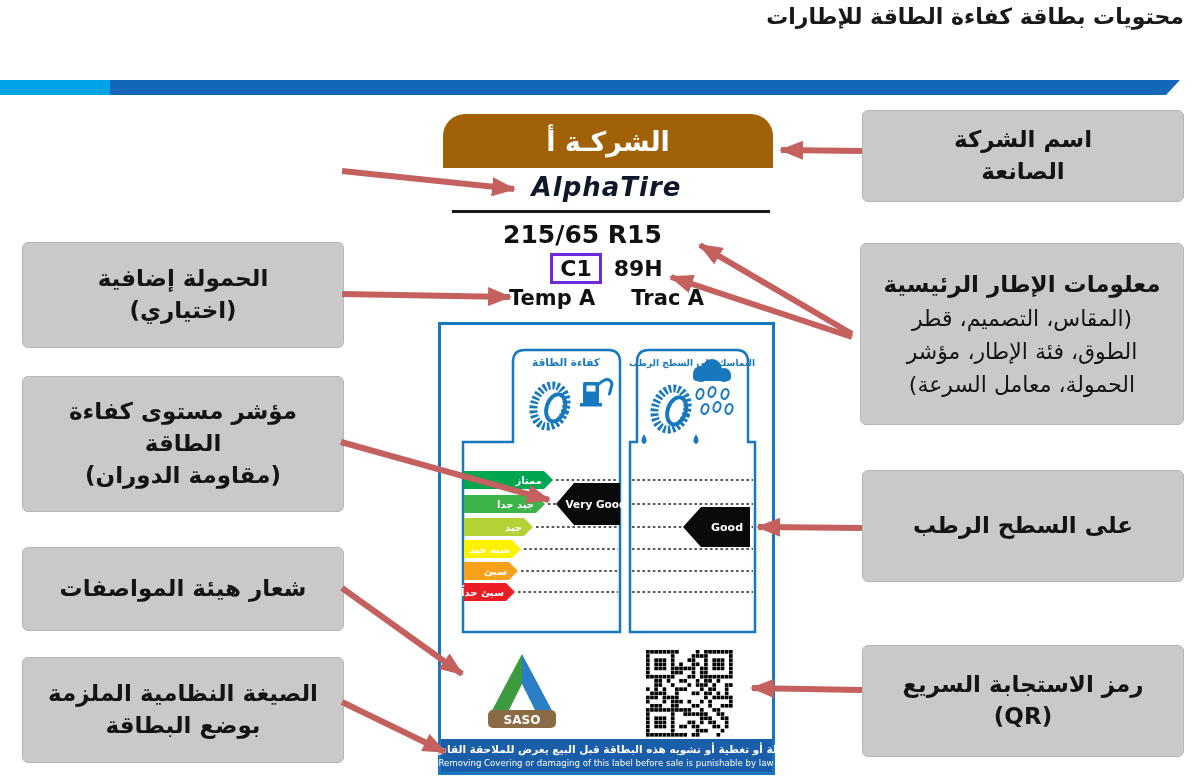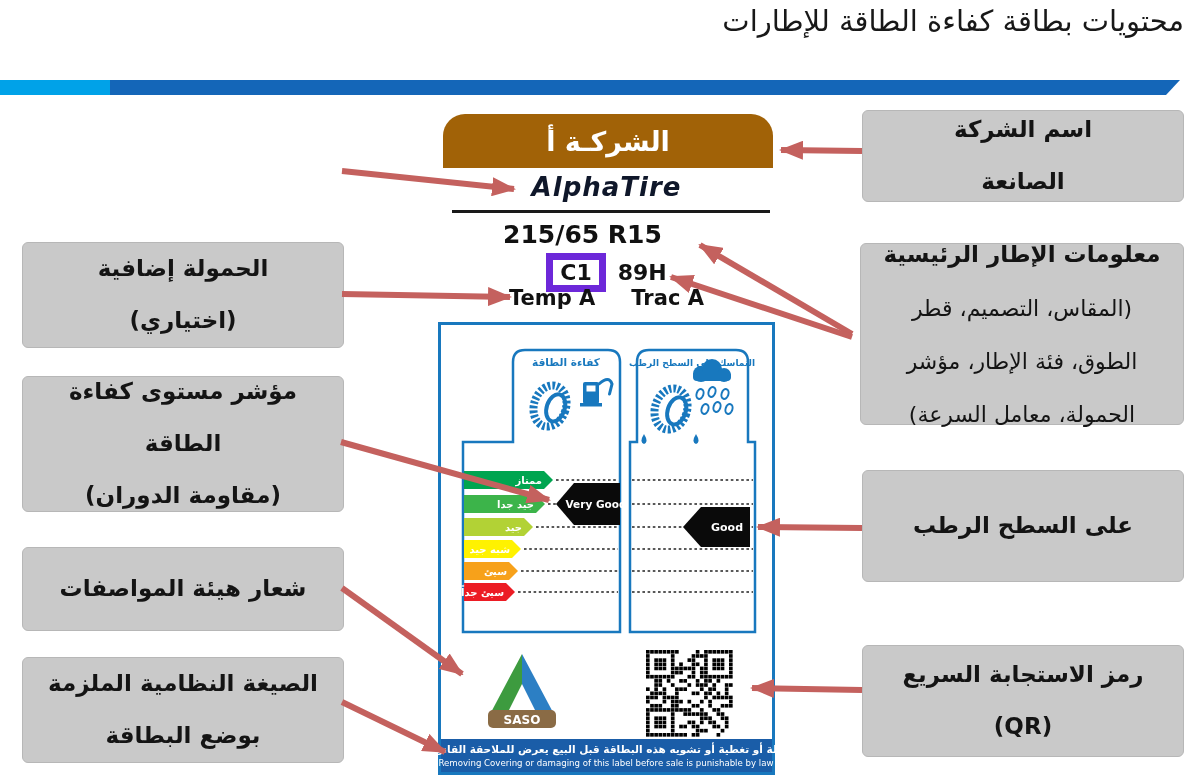--- a/index.html
+++ b/index.html
@@ -1,38 +1,38 @@
 <!DOCTYPE html>
 <html><head>
 <meta charset="utf-8">
 <style>
   html,body{margin:0;padding:0;background:#fff;}
   .page{position:relative;width:1200px;height:778px;background:#ffffff;overflow:hidden;
         font-family:"DejaVu Sans",sans-serif;color:#141414;}
-  .title{position:absolute;top:4px;right:16px;font-size:29px;font-weight:normal;color:#181818;direction:rtl;}
+  .title{position:absolute;top:4px;right:16px;font-size:22px;font-weight:bold;color:#181818;direction:rtl;}
   .banner-light{position:absolute;left:0;top:80px;width:110px;height:15px;background:#00A2E8;}
   .banner-dark{position:absolute;left:110px;top:80px;width:1070px;height:15px;background:#1466B8;
                clip-path:polygon(0 0,100% 0,calc(100% - 14px) 100%,0 100%);}
   .co{position:absolute;background:#C9C9C9;border:1px solid #b7b7b7;border-radius:6px;
       display:flex;flex-direction:column;justify-content:center;align-items:center;
-      text-align:center;font-weight:bold;font-size:23px;line-height:1.38;color:#141414;gap:20px;}
+      text-align:center;font-weight:bold;font-size:23px;line-height:1.38;color:#141414;}
   .co .ln{direction:rtl;}
   .co .ln.normal{font-weight:normal;font-size:22px;}
   .co .ln.first{font-size:23px;}
   
   .lbl-header{position:absolute;left:443px;top:114px;width:330px;height:54px;background:#a16207;
               border-radius:22px 22px 0 0;display:flex;align-items:center;justify-content:center;
               color:#ffffff;font-size:27px;font-weight:bold;direction:rtl;}
   .brand{position:absolute;left:438px;top:172px;width:337px;text-align:center;
          font-style:italic;font-weight:bold;font-size:26px;letter-spacing:1px;color:#0f172a;}
   .divider{position:absolute;left:452px;top:210px;width:318px;height:3px;background:#1a1a1a;}
   .size{position:absolute;left:414px;top:220px;width:337px;text-align:center;font-weight:bold;font-size:25px;color:#111;}
   .class-row{position:absolute;left:438px;top:253px;width:337px;display:flex;justify-content:center;
              align-items:center;gap:12px;font-weight:bold;font-size:22px;color:#111;}
-  .c1box{border:7px solid #6d28d9;padding:0 7px;line-height:1.15;}
+  .c1box{border:3px solid #6d28d9;padding:0 7px;line-height:1.15;}
   .temp-row{position:absolute;left:438px;top:286px;width:337px;display:flex;justify-content:center;
             gap:36px;font-weight:bold;font-size:21px;color:#111;}
   .label-svg{position:absolute;left:438px;top:322px;z-index:1;}
   .arrows{position:absolute;left:0;top:0;z-index:5;pointer-events:none;}
 </style>
 </head>
 <body>
 
 <div class="page">
 

